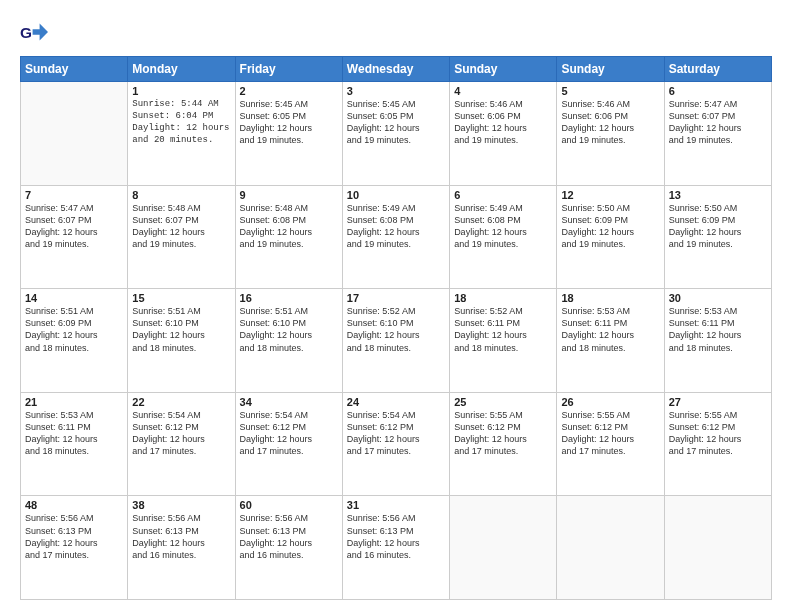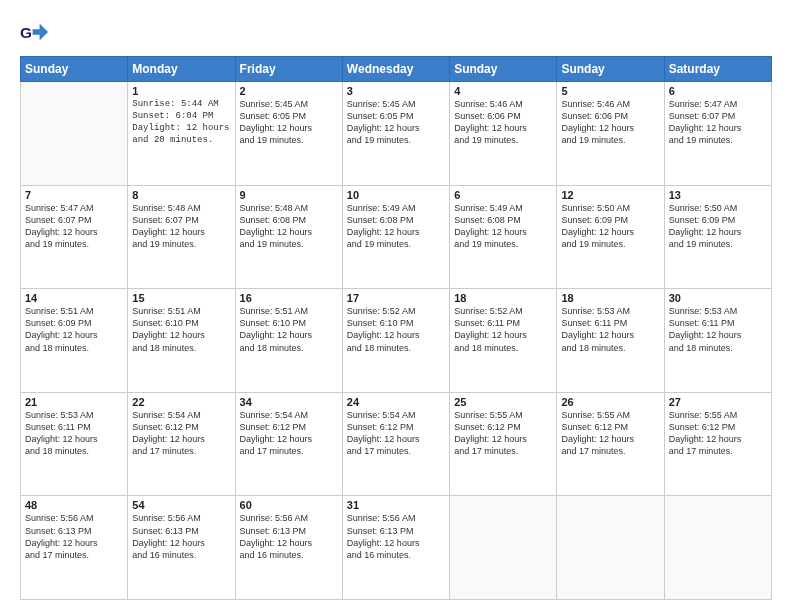--- a/index.html
+++ b/index.html
@@ -327,21 +327,21 @@
         </tr>
         <tr>
           <td>
             <span class="day-num">48</span>
             <div class="day-info" style="white-space: pre-line;">Sunrise: 5:56 AM
 Sunset: 6:13 PM
 Daylight: 12 hours
 and 17 minutes.</div>
           </td>
           <td>
-            <span class="day-num">54</span>
+            <span class="day-num">38</span>
             <div class="day-info" style="white-space: pre-line;">Sunrise: 5:56 AM
 Sunset: 6:13 PM
 Daylight: 12 hours
 and 16 minutes.</div>
           </td>
           <td>
             <span class="day-num">60</span>
             <div class="day-info" style="white-space: pre-line;">Sunrise: 5:56 AM
 Sunset: 6:13 PM
 Daylight: 12 hours

